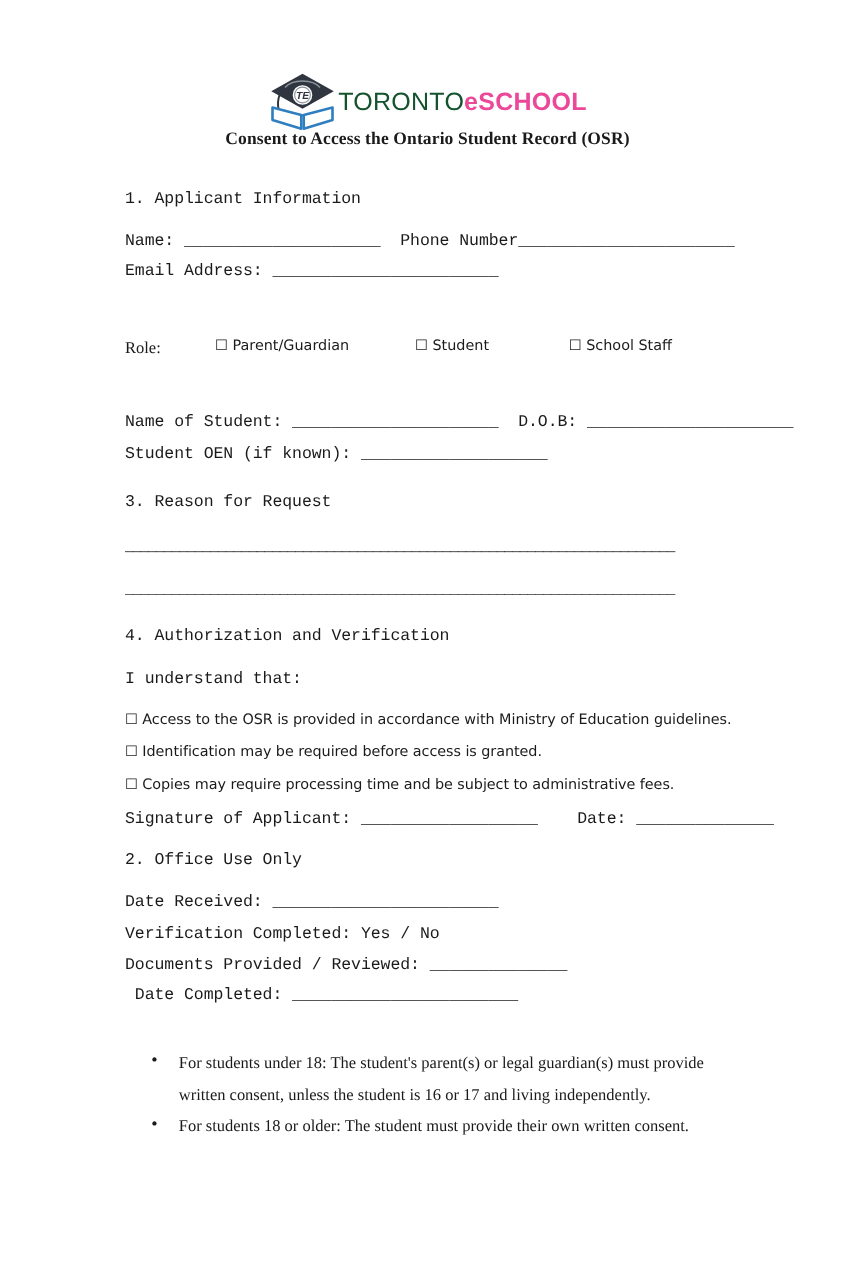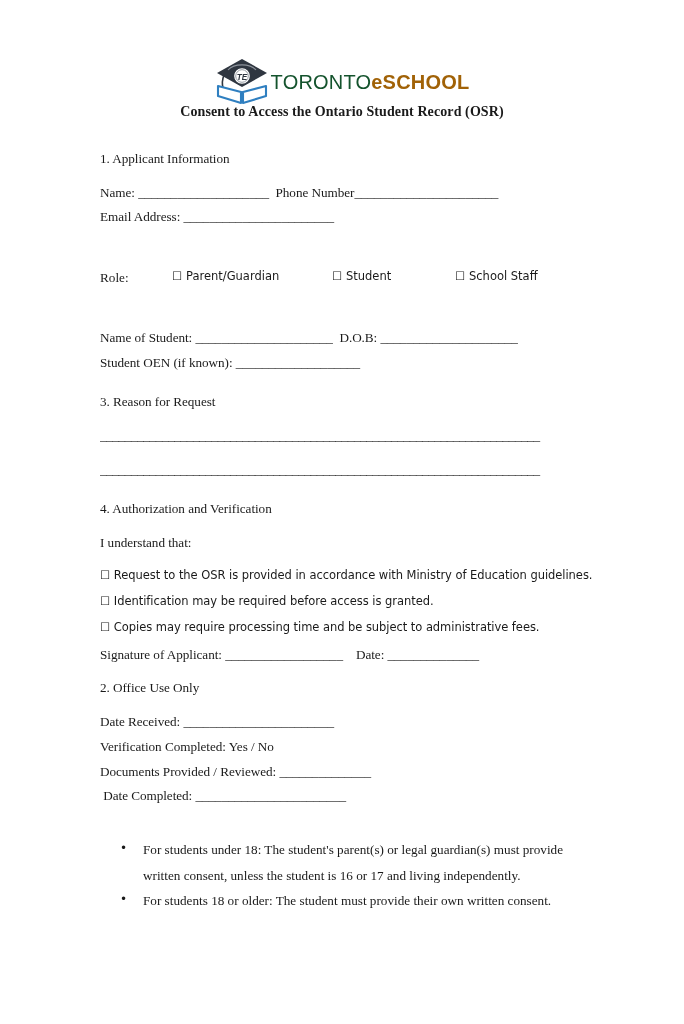--- a/index.html
+++ b/index.html
@@ -44,21 +44,21 @@
   .logo-word {
     font-family: "Liberation Sans", "DejaVu Sans", sans-serif;
     font-size: 20px;
     letter-spacing: 0.2px;
     line-height: 1;
     white-space: nowrap;
     position: relative;
     top: 1px;
   }
   .logo-word .w1 { color: #14532d; font-weight: 400; }
-  .logo-word .w2 { color: #a16207; font-weight: 700; }
+  .logo-word .w2 { color: #ec4899; font-weight: 700; }
 
   
   .doc-title {
     position: absolute;
     left: 0;
     top: 104px;
     width: 684px;
     text-align: center;
     font-size: 14px;
     font-weight: bold;
@@ -68,20 +68,21 @@
     position: absolute;
     left: 100px;
     top: 152px;
     width: 474px;
   }
   .line {
     font-size: 13.2px;
     line-height: 1.04;
     white-space: pre;
     letter-spacing: -0.05px;
+    font-family: Liberation Mono, monospace;
   }
   .gap-sm { height: 14px; }
   .gap-md { height: 20px; }
   .gap-lg { height: 26px; }
   .row-gap { height: 11px; }
   .rule-line {
     font-size: 13.2px;
     line-height: 1.04;
     white-space: nowrap;
     overflow: hidden;
@@ -200,21 +201,21 @@
     <div class="rule-line">_______________________________________________________________________</div>
 
     <div class="gap-lg"></div>
 
     <div class="line">4. Authorization and Verification</div>
     <div class="gap-md"></div>
 
     <div class="line">I understand that:</div>
     <div class="gap-md"></div>
 
-    <div class="line cb">☐ Request to the OSR is provided in accordance with Ministry of Education guidelines.</div>
+    <div class="line cb">☐ Access to the OSR is provided in accordance with Ministry of Education guidelines.</div>
     <div class="gap-sm"></div>
     <div class="line cb">☐ Identification may be required before access is granted.</div>
     <div class="gap-sm"></div>
     <div class="line cb">☐ Copies may require processing time and be subject to administrative fees.</div>
     <div class="gap-sm"></div>
 
     <div class="line"><span>Signature of Applicant: __________________</span>    <span>Date: ______________</span></div>
 
     <div class="gap-md"></div>
 

